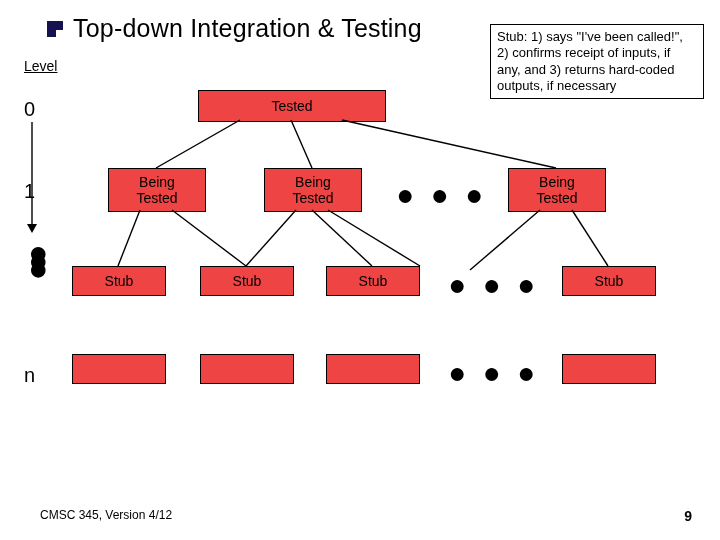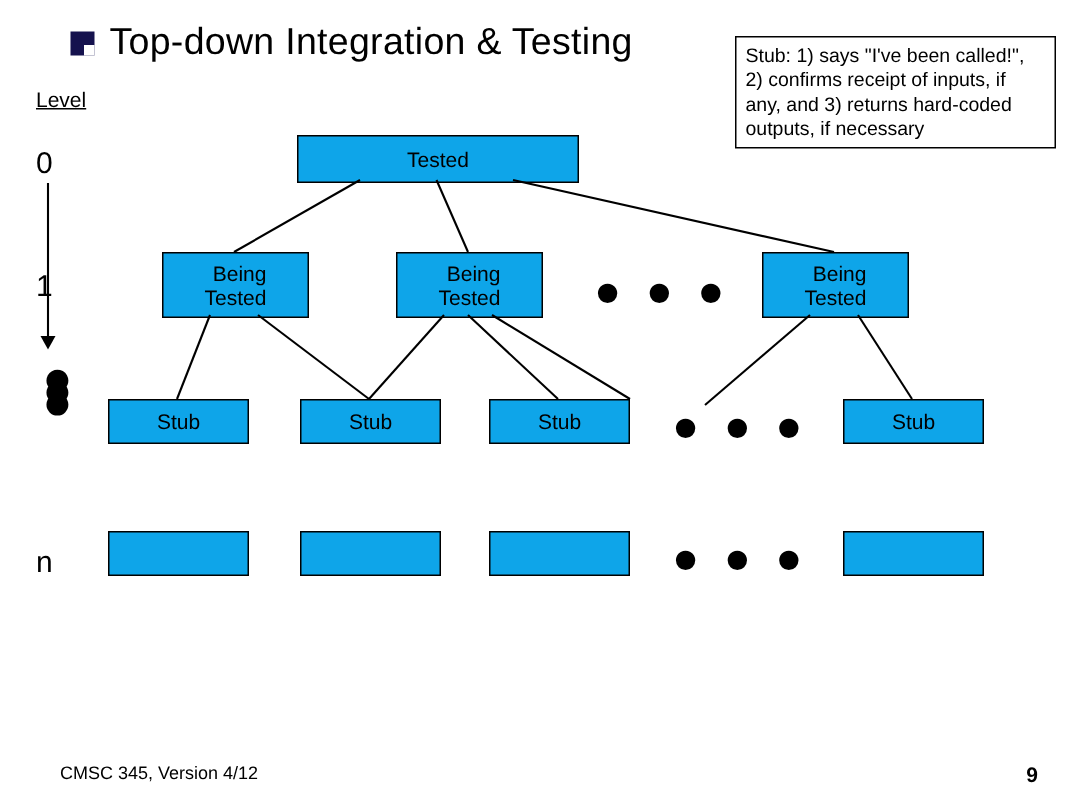--- a/index.html
+++ b/index.html
@@ -43,22 +43,22 @@
   .callout{
     position:absolute;right:16px;top:24px;
     width:200px;
     border:1px solid #000;
     background:#fff;
     font-size:13px;line-height:1.25;
     padding:4px 6px;
   }
   .node{
     position:absolute;
-    border:1.5px solid #000;background:#0ea5e9;
-    font-size:14px;text-align:right;
+    border:1.5px solid #000;background:#ef4444;
+    font-size:14px;text-align:center;
     display:flex;align-items:center;justify-content:center;
     line-height:1.15;
   }
   .hellip{
     position:absolute;font-size:30px;font-weight:bold;
     letter-spacing:4px;
   }
   svg.lines{
     position:absolute;left:0;top:0;width:720px;height:540px;
     pointer-events:none;

